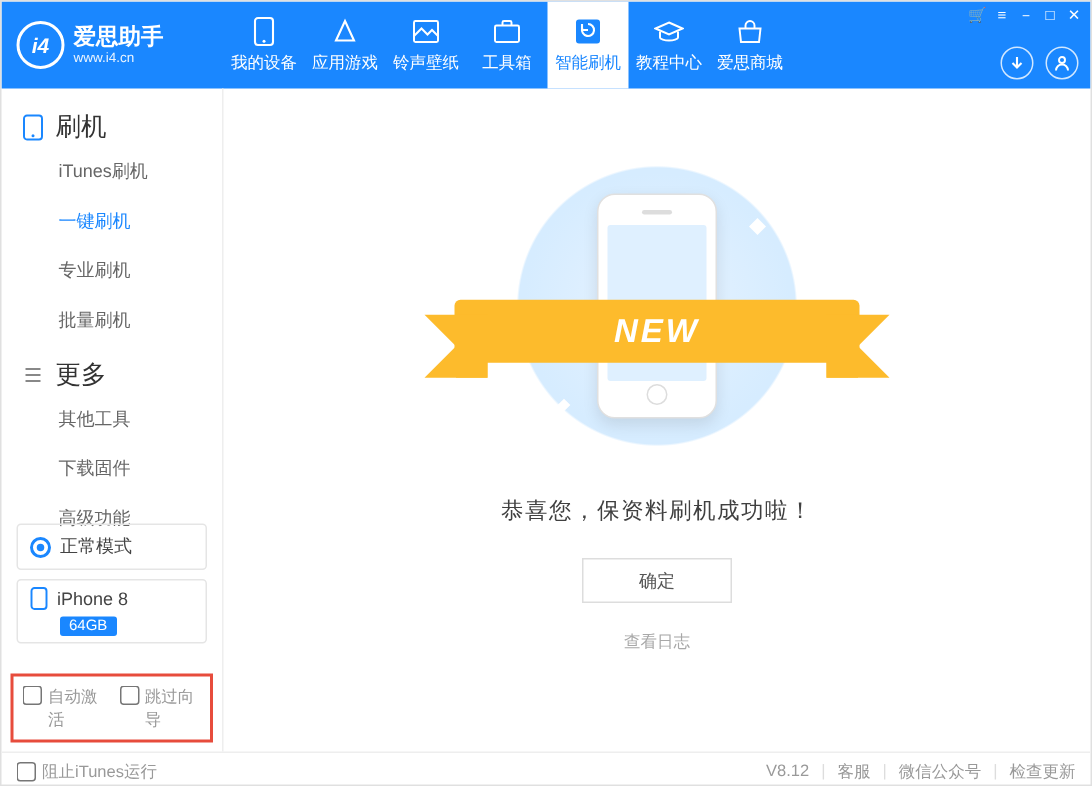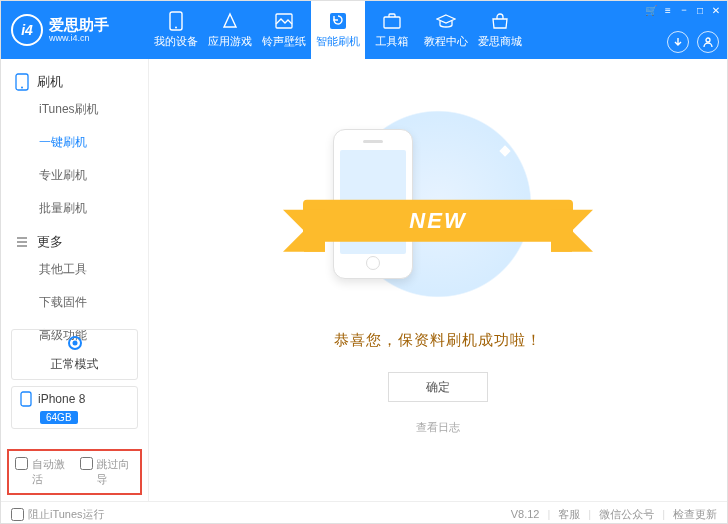--- a/index.html
+++ b/index.html
@@ -15,52 +15,52 @@
   .nav-item { width: 54px; display:flex; flex-direction:column; align-items:center; justify-content:center; gap:3px; font-size:11px; cursor:pointer; }
   .nav-item.active { background:#fff; color:#1a87ff; }
   .nav-item .nav-icon { width:20px; height:20px; display:flex; align-items:center; justify-content:center; }
   .nav-right { position:absolute; right:6px; top:4px; display:flex; gap:6px; font-size:10px; align-items:center; }
   .nav-right-lower { position:absolute; right:8px; bottom:6px; display:flex; gap:8px; align-items:center; }
   .circle-btn { width:22px; height:22px; border:1px solid rgba(255,255,255,.8); border-radius:50%; display:flex; align-items:center; justify-content:center; cursor:pointer; }
 
   
   .body { display:flex; height:calc(100% - 58px - 22px); }
   .sidebar { width:148px; border-right:1px solid #eee; padding:12px 0 4px; position:relative; }
-  .sb-group { padding: 2px 14px; display:flex; align-items:center; gap:8px; font-size:13px; color:#333; }
+  .sb-group { padding: 2px 14px; display:flex; align-items:center; gap:8px; font-size:17px; color:#333; }
   .sb-group svg { flex-shrink:0; }
   .sb-item { padding:8px 0 8px 38px; font-size:12px; color:#666; cursor:pointer; }
   .sb-item.active { color:#1a87ff; }
   .sb-bottom { position:absolute; left:0; right:0; bottom:0; }
-  .mode-box { border:1px solid #e5e5e5; border-radius:3px; margin:6px 10px; padding:6px 8px; display:flex; align-items:center; gap:6px; font-size:12px; color:#444;flex-direction:column; }
+  .mode-box { border:1px solid #e5e5e5; border-radius:3px; margin:6px 10px; padding:6px 8px; display:flex; align-items:center; gap:6px; font-size:12px; color:#444; }
   .mode-dot { width:14px; height:14px; border-radius:50%; border:2px solid #1a87ff; display:inline-block; position:relative; }
   .mode-dot::after{ content:''; width:5px; height:5px; background:#1a87ff; border-radius:50%; position:absolute; left:50%; top:50%; transform:translate(-50%,-50%);}
   .device-box { border:1px solid #e5e5e5; border-radius:3px; margin:0 10px 20px; padding:4px 8px; font-size:12px; }
   .device-box .drow { display:flex; align-items:center; gap:6px; color:#444; }
   .capacity-badge { display:inline-block; background:#1a87ff; color:#fff; font-size:10px; padding:1px 6px; border-radius:2px; margin-top:4px; margin-left:20px; }
   .opt-row { border:2px solid #e74c3c; margin:4px 6px 6px; padding:6px 6px; display:flex; gap:10px; font-size:11px; color:#999; }
   .opt-row label { display:flex; align-items:flex-start; gap:4px; cursor:pointer; }
 
   
   .main { flex:1; position:relative; display:flex; flex-direction:column; align-items:center; }
-  .illus-wrap { margin-top:40px; width:210px; height:210px; background:radial-gradient(circle,#e7f3ff 0%, #d6ecff 60%, #d6ecff 62%, transparent 63%); border-radius:50%; display:flex; align-items:center; position:relative; }
+  .illus-wrap { margin-top:40px; width:210px; height:210px; background:radial-gradient(circle,#e7f3ff 0%, #d6ecff 60%, #d6ecff 62%, transparent 63%); border-radius:50%; display:flex; align-items:center; justify-content:center; position:relative; }
   .phone { width:80px; height:150px; background:#fff; border-radius:12px; box-shadow:0 4px 10px rgba(0,0,0,.1); border:1px solid #e0e0e0; position:relative; }
   .phone::before { content:''; position:absolute; top:10px; left:50%; transform:translateX(-50%); width:20px; height:3px; background:#ddd; border-radius:2px; }
   .phone::after { content:''; position:absolute; bottom:8px; left:50%; transform:translateX(-50%); width:12px; height:12px; border:1px solid #ddd; border-radius:50%; }
   .phone-screen { position:absolute; top:20px; bottom:24px; left:6px; right:6px; background:#dff0ff; border-radius:2px; }
   .ribbon { position:absolute; left:-30px; right:-30px; top:50%; transform:translateY(-10%); }
   .ribbon-band { height:42px; background:#fdbb2c; border-radius:4px; display:flex; align-items:center; justify-content:center; color:#fff; font-weight:bold; font-size:22px; letter-spacing:2px; position:relative; font-style:italic; }
   .ribbon-band::before, .ribbon-band::after { content:''; position:absolute; width:0; height:0; border:21px solid #fdbb2c; top:10px; }
   .ribbon-band::before { left:-20px; border-left-color:transparent; }
   .ribbon-band::after { right:-20px; border-right-color:transparent; }
   .sparkle { position:absolute; width:8px; height:8px; background:#fff; transform:rotate(45deg); }
   .sparkle.s1 { left:28px; top:30px; }
   .sparkle.s2 { right:34px; top:48px; }
   .sparkle.s3 { left:40px; bottom:36px; width:6px; height:6px; }
 
-  .success-text { margin-top:22px; font-size:15px; color:#a16207; letter-spacing:1px; }
+  .success-text { margin-top:22px; font-size:15px; color:#404040; letter-spacing:1px; }
   .ok-btn { margin-top:22px; width:100px; height:30px; border:1px solid #ddd; background:#fff; font-size:12px; color:#555; cursor:pointer; }
   .log-link { margin-top:18px; font-size:11px; color:#a8a8a8; text-decoration: none; cursor:pointer; }
 
   
   .footer { height:22px; border-top:1px solid #eee; display:flex; align-items:center; padding:12px 10px; font-size:11px; color:#999; }
   .footer .left { display:flex; align-items:center; gap:4px; }
   .footer .right { margin-left:auto; display:flex; align-items:center; gap:8px; }
   .footer .sep { color:#ddd; }
   .win-ctrl { width:10px; height:10px; cursor:pointer; display:inline-flex; align-items:center; justify-content:center;}
 </style>
@@ -97,38 +97,38 @@
     </div>
     <div class="nav-item">
       <span class="nav-icon">
           <svg width="18" height="16" viewBox="0 0 18 16">
             <rect x="1" y="1" width="16" height="14" rx="1" fill="none" stroke="#fff" stroke-width="1.3"></rect>
             <path d="M1 11 L6 6 L10 10 L13 7 L17 11" fill="none" stroke="#fff" stroke-width="1.3"></path>
           </svg>
         </span>
       <span>铃声壁纸</span>
     </div>
+    <div class="nav-item">
+      <span class="nav-icon">
+          <svg width="18" height="16" viewBox="0 0 18 16">
+            <rect x="1" y="4" width="16" height="11" rx="1" fill="none" stroke="#fff" stroke-width="1.3"></rect>
+            <path d="M6 4 V2 a1 1 0 0 1 1 -1 h4 a1 1 0 0 1 1 1 V4" fill="none" stroke="#fff" stroke-width="1.3"></path>
+          </svg>
+        </span>
+      <span>工具箱</span>
+    </div>
     <div class="nav-item active">
       <span class="nav-icon">
           <svg width="18" height="18" viewBox="0 0 18 18">
             <rect x="1" y="1" width="16" height="16" rx="2" fill="#1a87ff"></rect>
             <path d="M9 4 a4 4 0 1 1 -3.8 2.8" fill="none" stroke="#fff" stroke-width="1.4"></path>
             <path d="M5 4 L5 8 L9 8" fill="none" stroke="#fff" stroke-width="1.4"></path>
           </svg>
         </span>
       <span>智能刷机</span>
-    </div>
-    <div class="nav-item">
-      <span class="nav-icon">
-          <svg width="18" height="16" viewBox="0 0 18 16">
-            <rect x="1" y="4" width="16" height="11" rx="1" fill="none" stroke="#fff" stroke-width="1.3"></rect>
-            <path d="M6 4 V2 a1 1 0 0 1 1 -1 h4 a1 1 0 0 1 1 1 V4" fill="none" stroke="#fff" stroke-width="1.3"></path>
-          </svg>
-        </span>
-      <span>工具箱</span>
     </div>
     <div class="nav-item">
       <span class="nav-icon">
           <svg width="20" height="16" viewBox="0 0 20 16">
             <path d="M10 2 L19 6 L10 10 L1 6 Z" fill="none" stroke="#fff" stroke-width="1.3"></path>
             <path d="M4 8 V12 c0 1 3 2 6 2 s6 -1 6 -2 V8" fill="none" stroke="#fff" stroke-width="1.3"></path>
           </svg>
         </span>
       <span>教程中心</span>
     </div>

